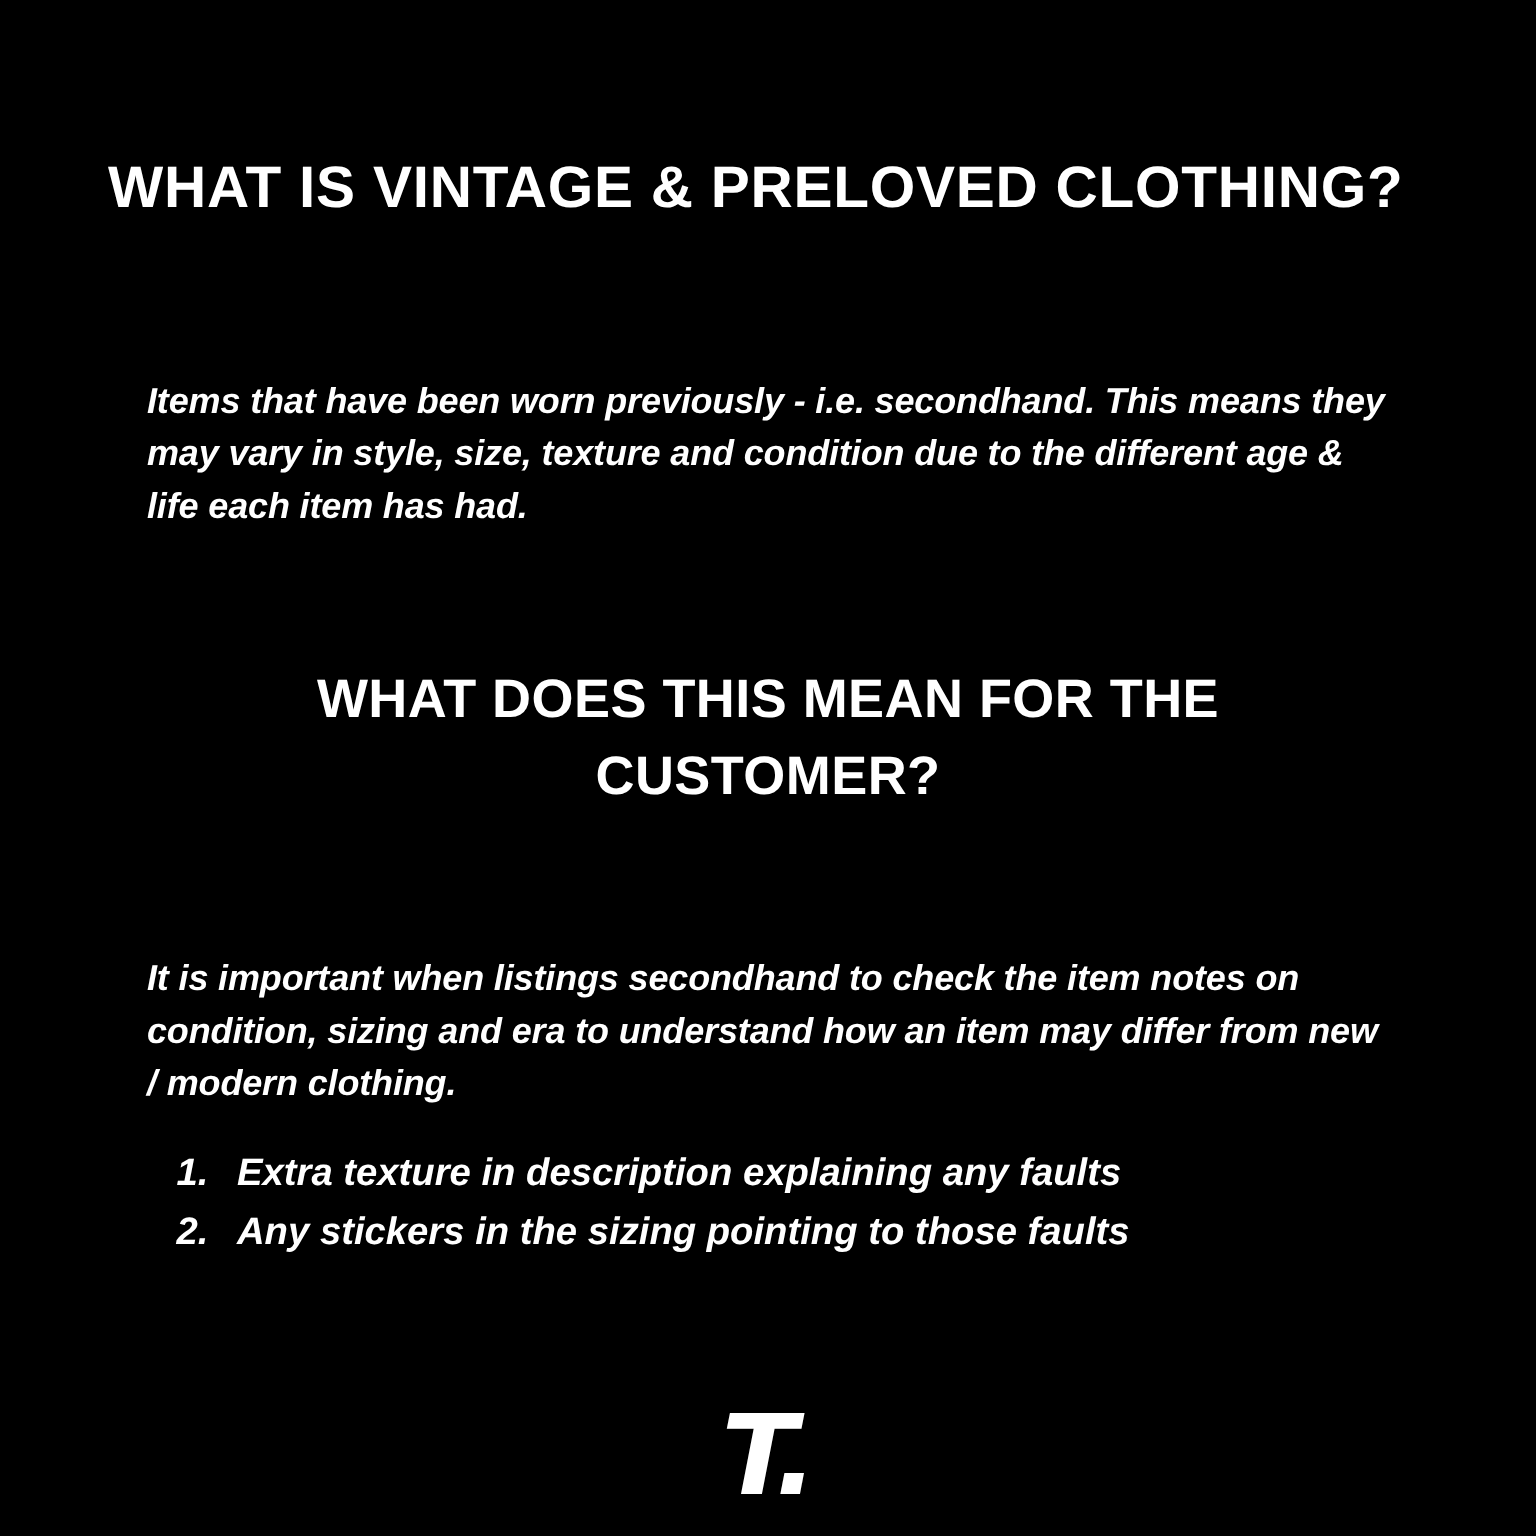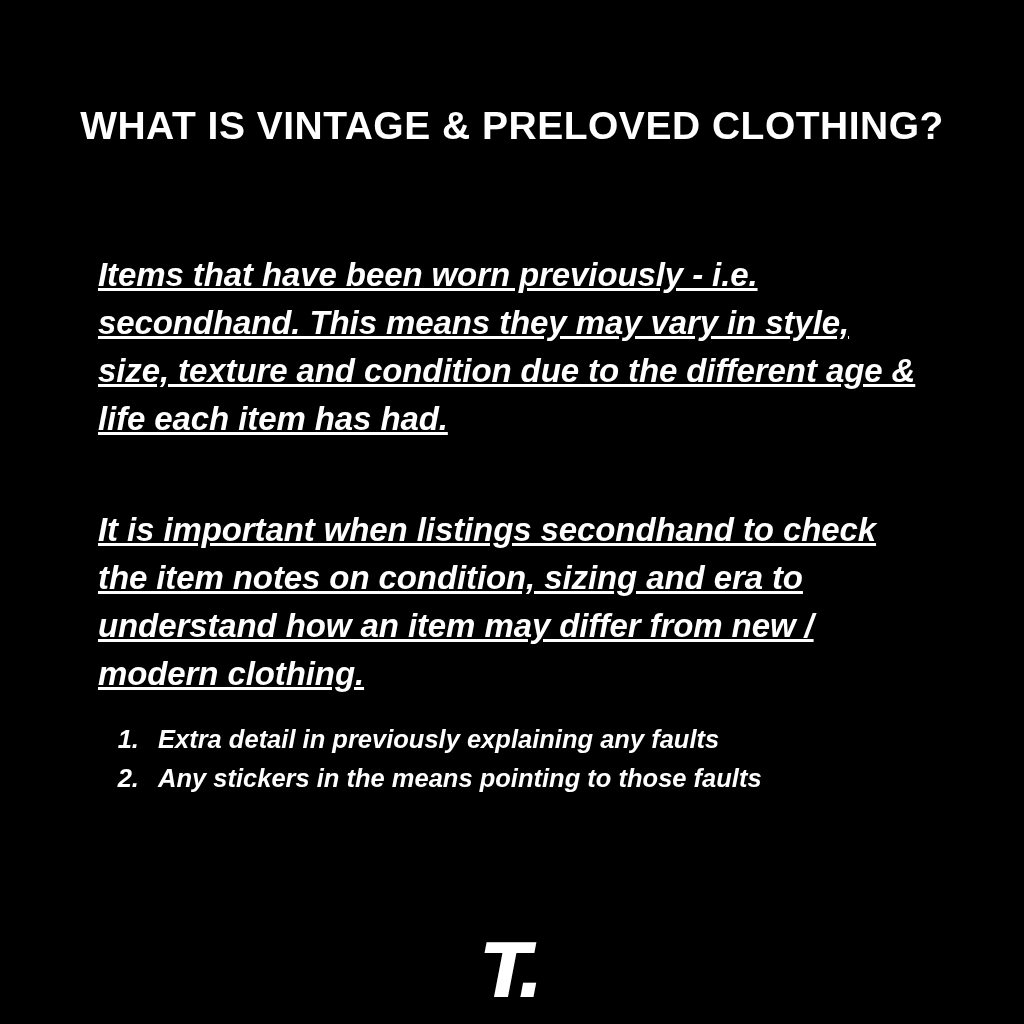--- a/index.html
+++ b/index.html
@@ -20,34 +20,32 @@
     height: 1024px;
     background: #000000;
     box-sizing: border-box;
     padding: 0 72px;
     position: relative;
   }
   .heading-main {
     font-size: 39px;
     font-weight: bold;
     letter-spacing: 0.5px;
-    text-align: center;
     line-height: 1.15;
     padding-top: 78px;
     white-space: nowrap;
   }
   .para {
-    font-size: 33px;
+    font-size: 24px;
     font-weight: bold;
     font-style: italic;
     line-height: 1.45;
     letter-spacing: -0.1px;
     margin: 0;
     padding: 0 24px 0 26px;
-    text-decoration: underline;
   }
   .para-1 {
     padding-top: 76px;
   }
   .heading-sub {
     font-size: 36px;
     font-weight: bold;
     letter-spacing: 0.3px;
     text-align: center;
     line-height: 1.4;
@@ -90,26 +88,27 @@
 </style>
 </head>
 <body>
 
 <div class="page">
 
   <h1 class="heading-main">WHAT IS VINTAGE &amp; PRELOVED CLOTHING?</h1>
 
   <p class="para para-1">Items that have been worn previously - i.e. secondhand. This means they may vary in style, size, texture and condition due to the different age &amp; life each item has had.</p>
 
+  <h2 class="heading-sub">WHAT DOES THIS MEAN FOR THE CUSTOMER?</h2>
 
   <p class="para para-2">It is important when listings secondhand to check the item notes on condition, sizing and era to understand how an item may differ from new / modern clothing.</p>
 
 
   <ol class="faults">
-    <li>Extra detail in previously explaining any faults</li>
-    <li>Any stickers in the means pointing to those faults</li>
+    <li>Extra texture in description explaining any faults</li>
+    <li>Any stickers in the sizing pointing to those faults</li>
   </ol>
 
   <div class="logo-wrap">
     <span class="logo">T.</span>
   </div>
 
 </div>
 
 </body></html>

